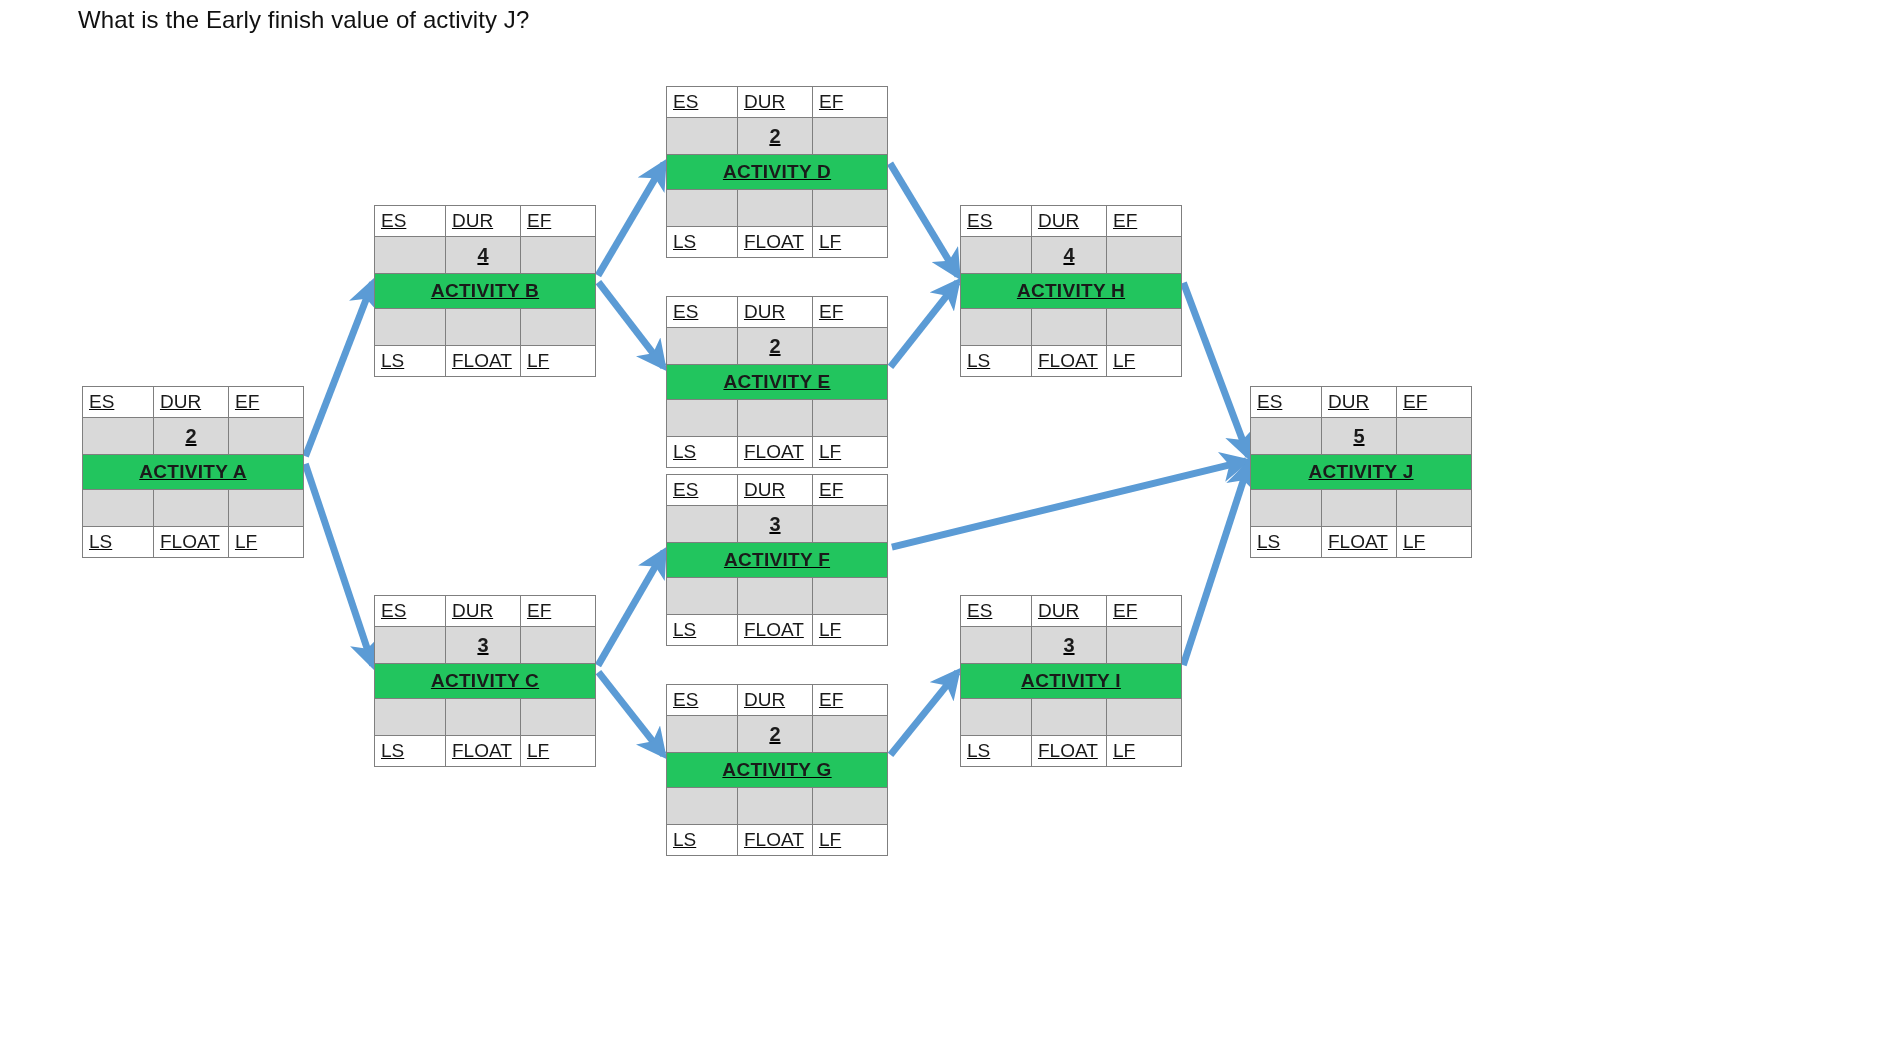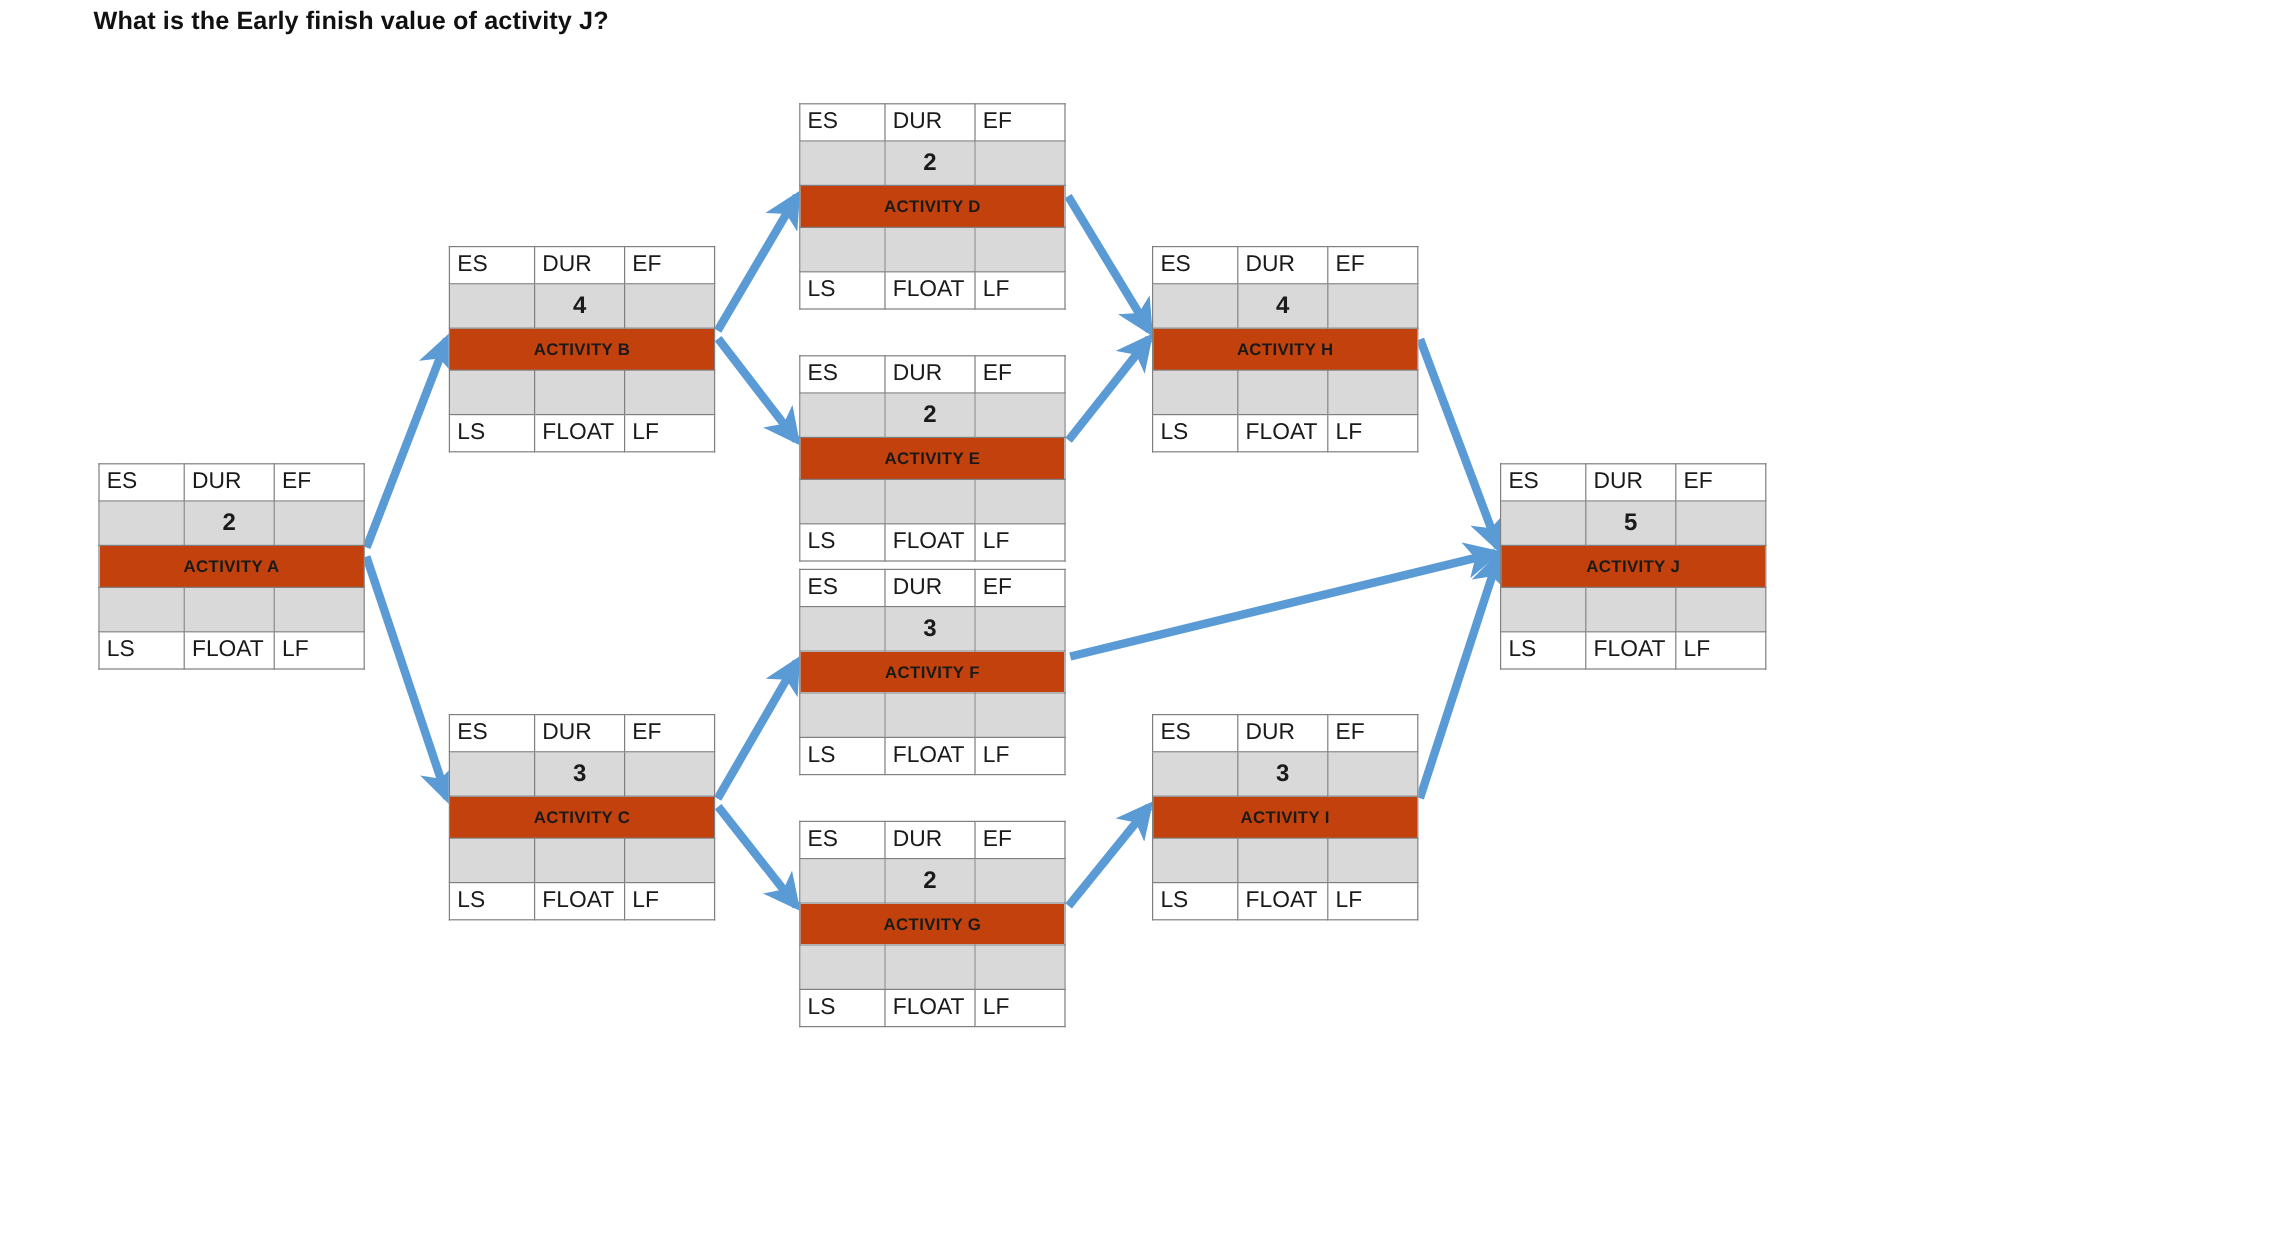--- a/index.html
+++ b/index.html
@@ -12,41 +12,41 @@
     height: 1044px;
     position: relative;
     font-family: "Liberation Sans", sans-serif;
     overflow: hidden;
   }
 
   #question {
     position: absolute;
     left: 78px;
     top: 6px;
-    font-size: 21px;
+    font-size: 24px;
     color: #111111;
     letter-spacing: 0.1px;
     white-space: nowrap;
-    font-weight: bold;
   }
 
   #arrow-layer {
     position: absolute;
     left: 0;
     top: 0;
     width: 1896px;
     height: 1044px;
     pointer-events: none;
   }
 
   .node {
     position: absolute;
     border-collapse: collapse;
     background: #ffffff;
     box-sizing: border-box;
+    text-decoration: underline;
   }
 
   .node table {
     border-collapse: collapse;
     width: 100%;
     height: 100%;
     table-layout: fixed;
   }
 
   .node td {
@@ -76,22 +76,22 @@
   .node td.dur {
     background: #d9d9d9;
     text-align: center;
     font-weight: bold;
     font-size: 20px;
   }
 
   .node td.name {
     text-align: center;
     font-weight: bold;
-    font-size: 14px;
-    background: #c2410c;
+    font-size: 19px;
+    background: #22c55e;
     height: 34px;
     letter-spacing: 0.3px;
   }
 
   .node .c-es  { width: 32%; }
   .node .c-dur { width: 34%; }
   .node .c-ef  { width: 34%; margin-top: 48px; }
 </style>
 </head>
 <body>

